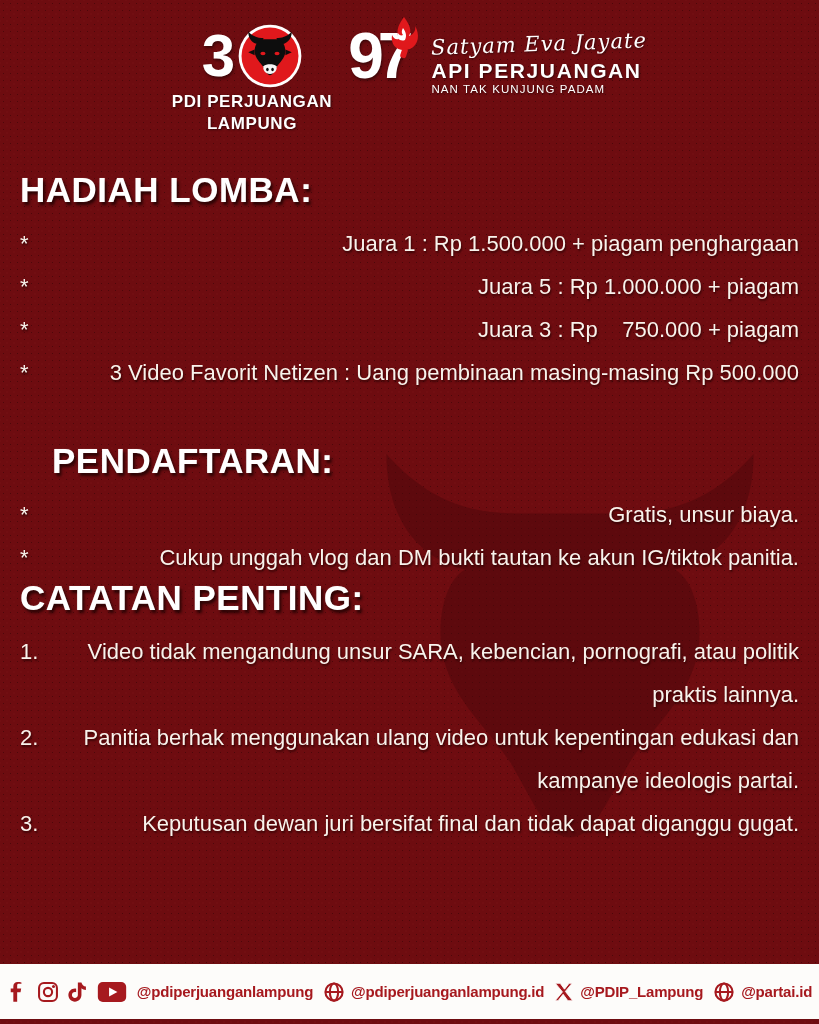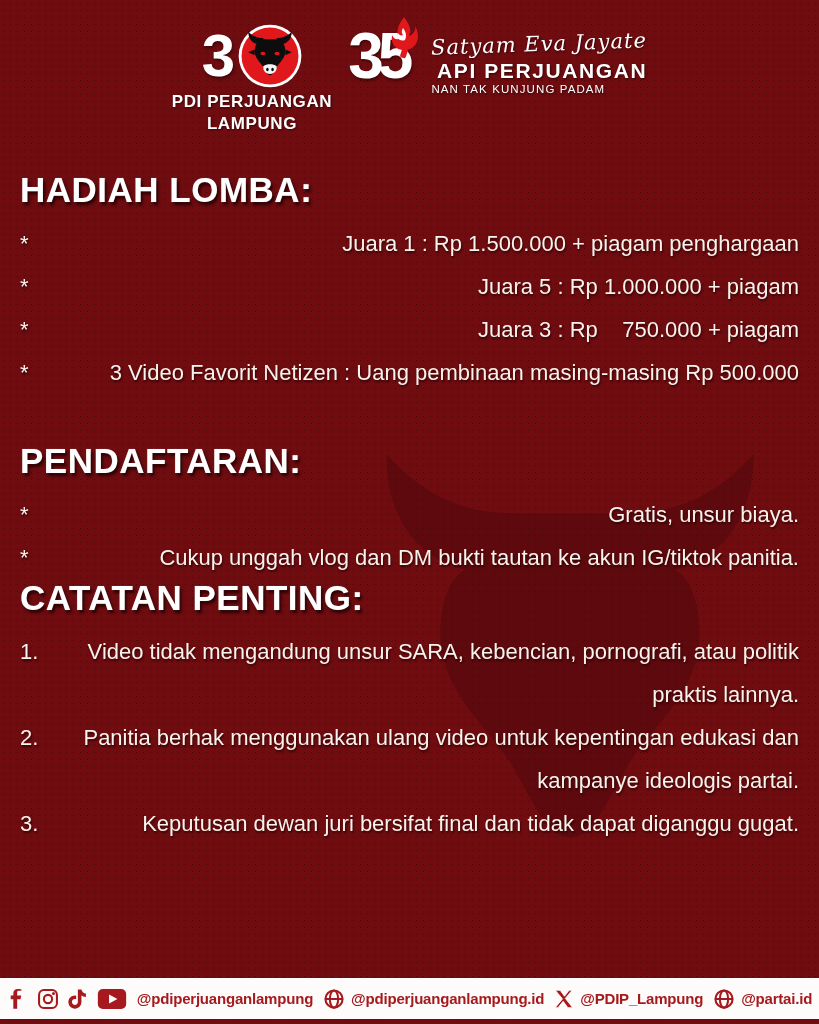--- a/index.html
+++ b/index.html
@@ -36,42 +36,42 @@
         text-shadow:1px 1px 2px rgba(0,0,0,.5);}
   .num52{position:relative;font-size:64px;font-weight:700;color:#fff;
         line-height:64px;letter-spacing:-6px;margin:0 6px 0 8px;
         text-shadow:1px 2px 3px rgba(0,0,0,.45);}
   .flame{position:absolute;top:-8px;right:-14px;width:34px;height:44px;}
   .header-right{display:flex;flex-direction:column;padding-top:8px;margin-left:10px;}
   .script-text{font-family:"DejaVu Serif",serif;font-style:italic;font-size:21px;
         color:#fff;letter-spacing:1px;transform:rotate(-2deg);
         text-shadow:1px 1px 2px rgba(0,0,0,.5);}
   .tagline1{font-size:21px;font-weight:700;color:#fff;letter-spacing:1.6px;
-        margin-top:3px;text-shadow:1px 1px 2px rgba(0,0,0,.5);text-align:right;}
+        margin-top:3px;text-shadow:1px 1px 2px rgba(0,0,0,.5);}
   .tagline2{font-size:11.5px;font-weight:400;color:#fff;letter-spacing:1.1px;
         text-shadow:1px 1px 2px rgba(0,0,0,.5);}
   
   .content{position:relative;padding:0 20px;}
   .section-heading{
     font-size:35px;font-weight:700;color:#fff;line-height:38px;
     letter-spacing:.5px;
     text-shadow:2px 3px 3px rgba(25,0,0,.8), 0 0 1px rgba(255,255,255,.4);
   }
   .heading-hadiah{margin-top:36px;}
-  .heading-pendaftaran{margin-top:48px;}
+  .heading-pendaftaran{margin-top:48px;margin-left:32px;}
   .heading-catatan{}
   .item-list{margin-top:13px;}
   .list-item{display:flex;line-height:43px;font-size:22px;color:#f8f3ec;
     text-shadow:1px 2px 2px rgba(30,0,0,.65);}
   .item-marker{flex:0 0 auto;min-width:20px;padding-right:6px;}
   .num-marker{min-width:28px;padding-right:2px;}
   .item-text{flex:1 1 auto;text-align:right;}
   
   .footer{
-    position:absolute;left:0;right:0;bottom:5px;height:41px;
+    position:absolute;left:0;right:0;bottom:5px;height:55px;
     background:#fdfcfa;
     display:flex;align-items:center;justify-content:center;gap:10px;margin-top:48px;
   }
   .social-icons{display:flex;align-items:center;gap:8px;}
   .icon{display:block;}
   .handle-group{display:flex;align-items:center;gap:6px;}
   .handle-text{font-size:15px;font-weight:700;color:#a6191e;letter-spacing:-.2px;}
 </style>
 </head>
 <body>
@@ -102,21 +102,21 @@
           <ellipse cx="54" cy="71" rx="2" ry="2.8" fill="#0d0d0d"></ellipse>
         </svg>
       </div>
       <div class="logo-label">
         <div>PDI PERJUANGAN</div>
         <div>LAMPUNG</div>
       </div>
     </div>
 
     <div class="num52">
-      <span>35</span>
+      <span>97</span>
       <svg class="flame" viewBox="0 0 34 44" aria-hidden="true">
         <path fill="#e0181c" d="M17,1 C23,9 25,15 22,20 C27,18 29,14 28,10 C33,18 32,29 23,33 C12,37 3,30 5,19 C7,23 9,24 12,23 C8,13 13,7 17,1 Z"></path>
         <path fill="#ffffff" d="M16,12 C19,16 20,20 18,24 C13,26 9,22 11,17 C12,19 14,20 16,19 C14,16 15,14 16,12 Z"></path>
         <rect x="14" y="32" width="6" height="10" rx="2" fill="#e0181c" transform="rotate(18 17 37)"></rect>
       </svg>
     </div>
 
     <div class="header-right">
       <span class="script-text">Satyam Eva Jayate</span>
       <span class="tagline1">API PERJUANGAN</span>

